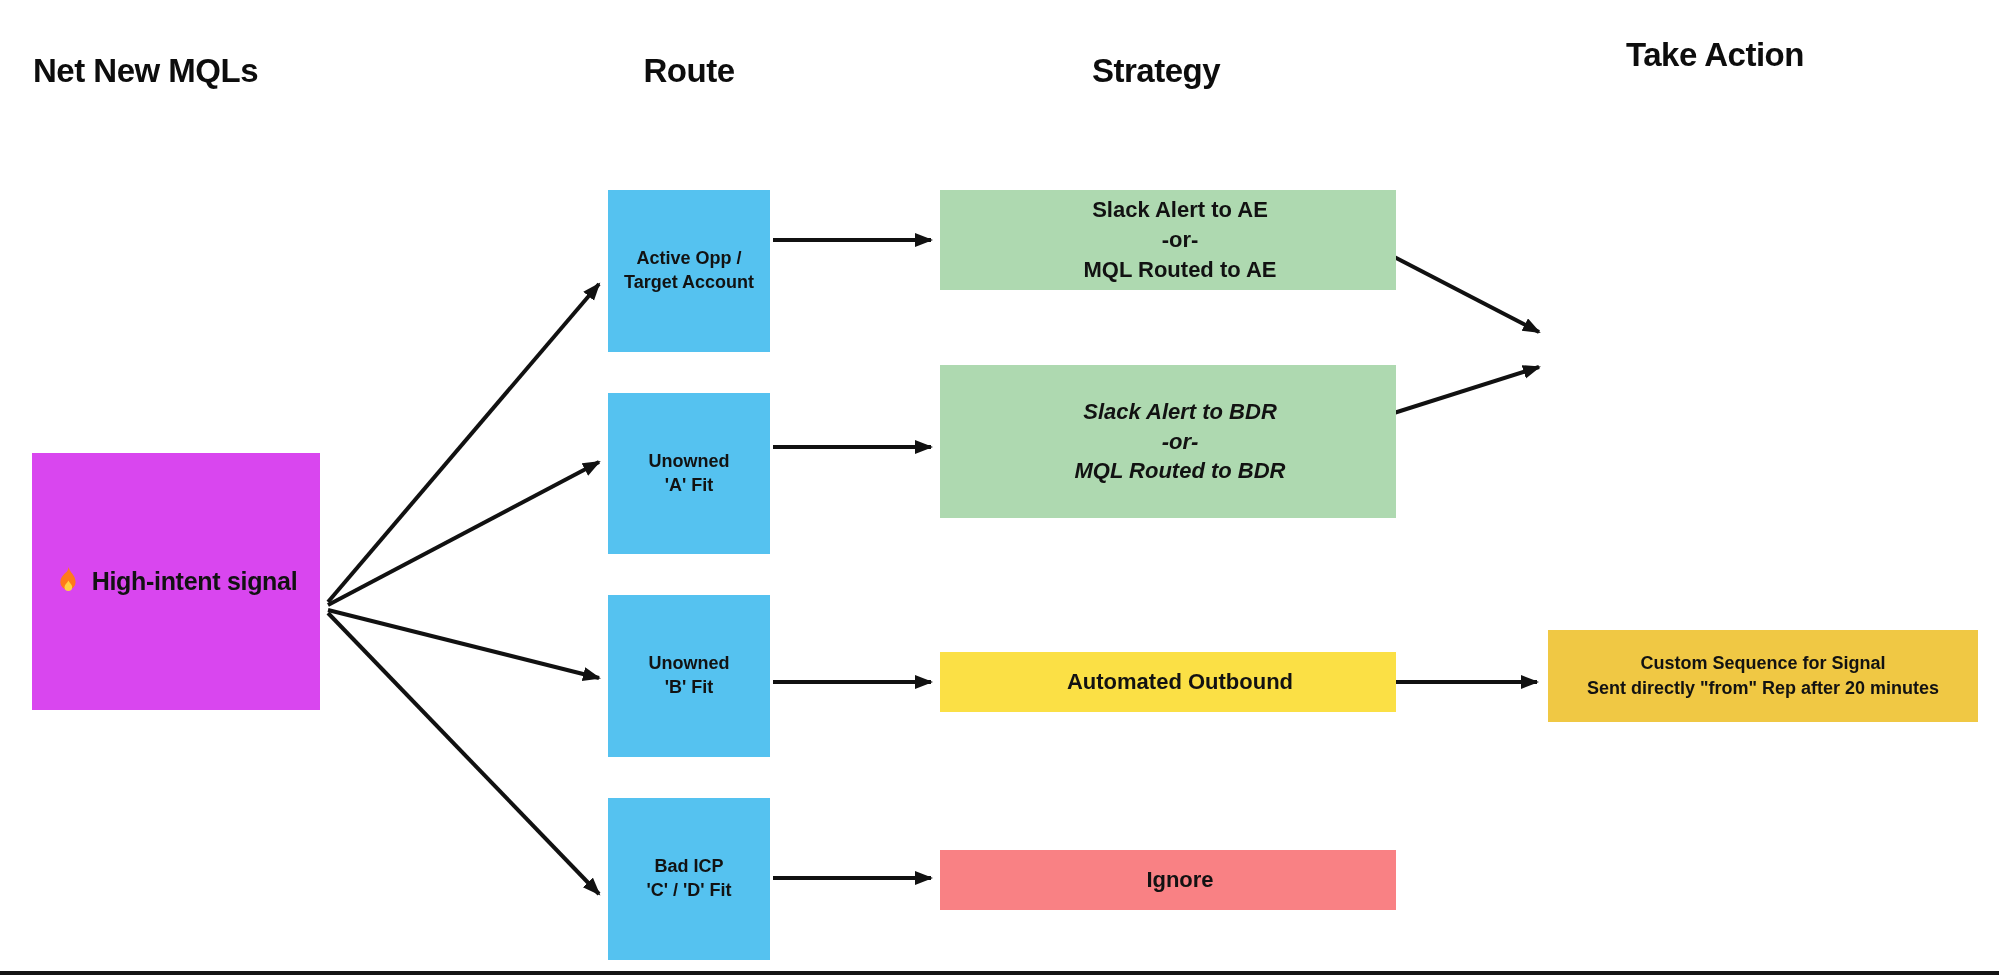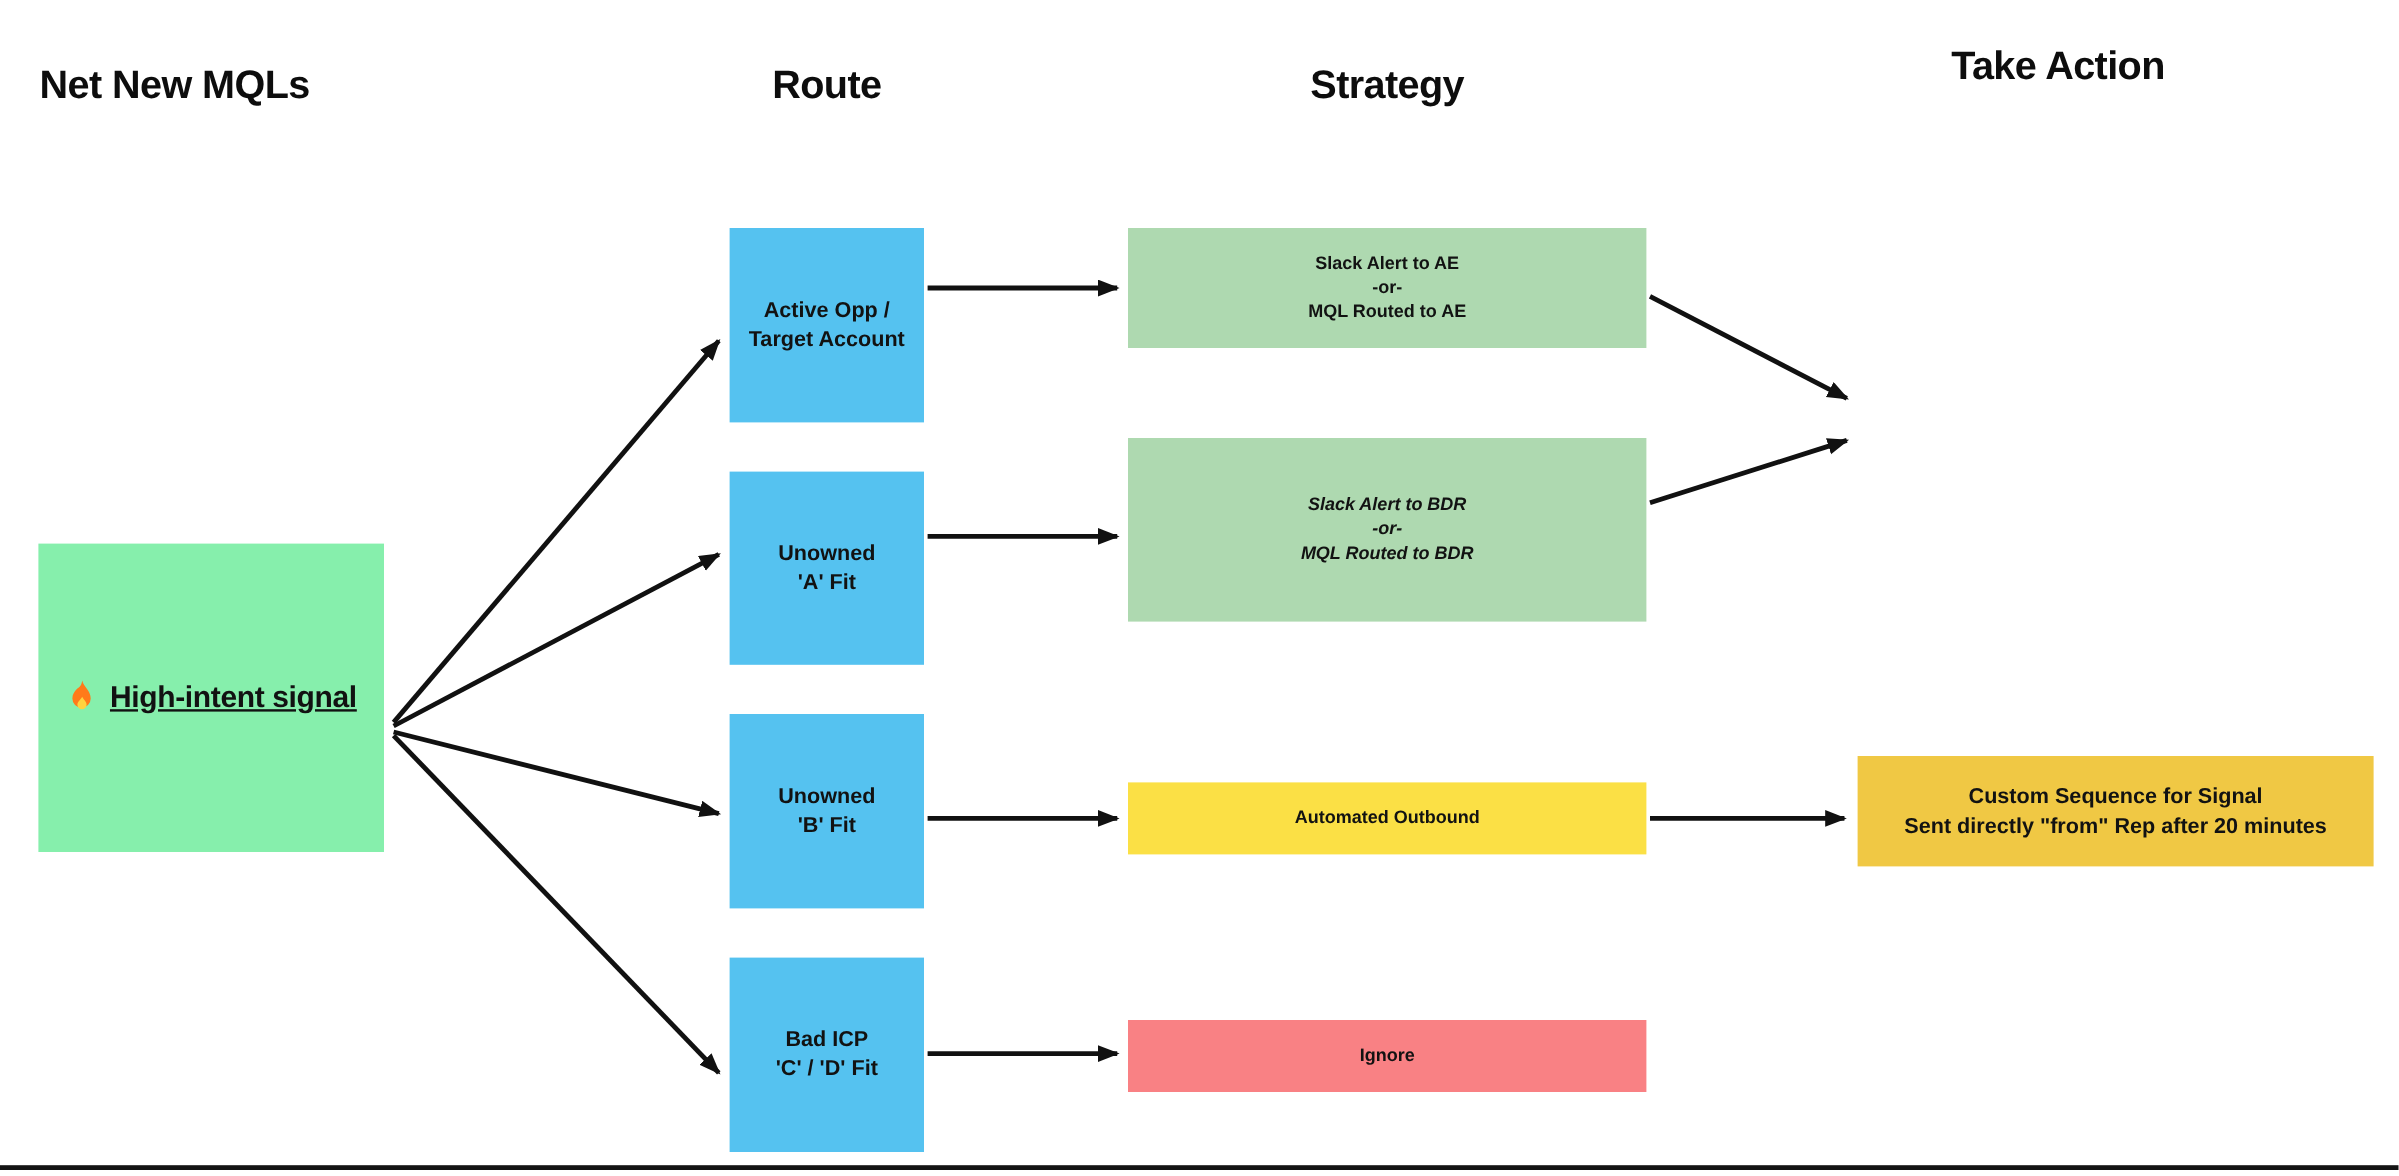--- a/index.html
+++ b/index.html
@@ -32,21 +32,21 @@
   
   #signal-node { left:32px; top:453px; width:288px; height:257px; font-size:25px; gap:10px; letter-spacing:-0.3px; }
   #signal-node .fire { width:27px; height:31px; flex:0 0 auto; }
   
   .route-node { left:608px; width:162px; font-size:18px; line-height:1.32; }
   #route-1 { top:190px; height:162px; }
   #route-2 { top:393px; height:161px; }
   #route-3 { top:595px; height:162px; }
   #route-4 { top:798px; height:162px; }
   
-  .strategy-node { left:940px; width:432px; font-size:15px; line-height:1.35; }
+  .strategy-node { left:940px; width:432px; font-size:22px; line-height:1.35;padding-left:24px; }
   #strategy-1 { top:190px; height:100px; }
   #strategy-2 { top:365px; height:153px; }
   #strategy-3 { top:652px; height:60px; }
   #strategy-4 { top:850px; height:60px;justify-content:center; }
   
   .action-node { left:1548px; width:430px; font-size:18px; line-height:1.4; }
   #action-1 { top:262px; height:151px; color:#ffffff; }
   #action-2 { top:630px; height:92px; }
   
   #hdr-mqls     { left:33px;  top:52px; }
@@ -81,21 +81,21 @@
     <line x1="1375" y1="247" x2="1539" y2="332" marker-end="url(#ah)"></line>
     <line x1="1375" y1="419" x2="1539" y2="367" marker-end="url(#ah)"></line>
     <line x1="1375" y1="682" x2="1537" y2="682" marker-end="url(#ah)"></line>
   </svg>
 
   <div class="hdr" id="hdr-mqls">Net New MQLs</div>
   <div class="hdr hdr-center" id="hdr-route">Route</div>
   <div class="hdr hdr-center" id="hdr-strategy">Strategy</div>
   <div class="hdr hdr-center" id="hdr-action">Take Action</div>
 
-  <div class="node" id="signal-node" style="background-color: #86efac; text-decoration: underline;">
+  <div class="node" id="signal-node" style="background-color: #d946ef;">
     <span class="fire">
       <svg viewBox="0 0 24 28" width="27" height="31" xmlns="http://www.w3.org/2000/svg">
         <path d="M12 1c1.2 5.2 6.4 7.4 6.4 13.6a6.9 6.9 0 0 1-13.8 0c0-3.2 1.6-5.3 3.2-7C9.3 6 11.4 5.7 12 1z" fill="#FF7A1A"></path>
         <path d="M12 13.2c.9 2.4 3.3 3.3 3.3 6a3.45 3.45 0 0 1-6.9 0c0-2.2 2.1-3.3 3.6-6z" fill="#FFD23F"></path>
       </svg>
     </span>
     <span class="node-label">High-intent signal</span>
   </div>
 
   <div class="node route-node" id="route-1" style="background-color: rgb(85, 194, 240);">

